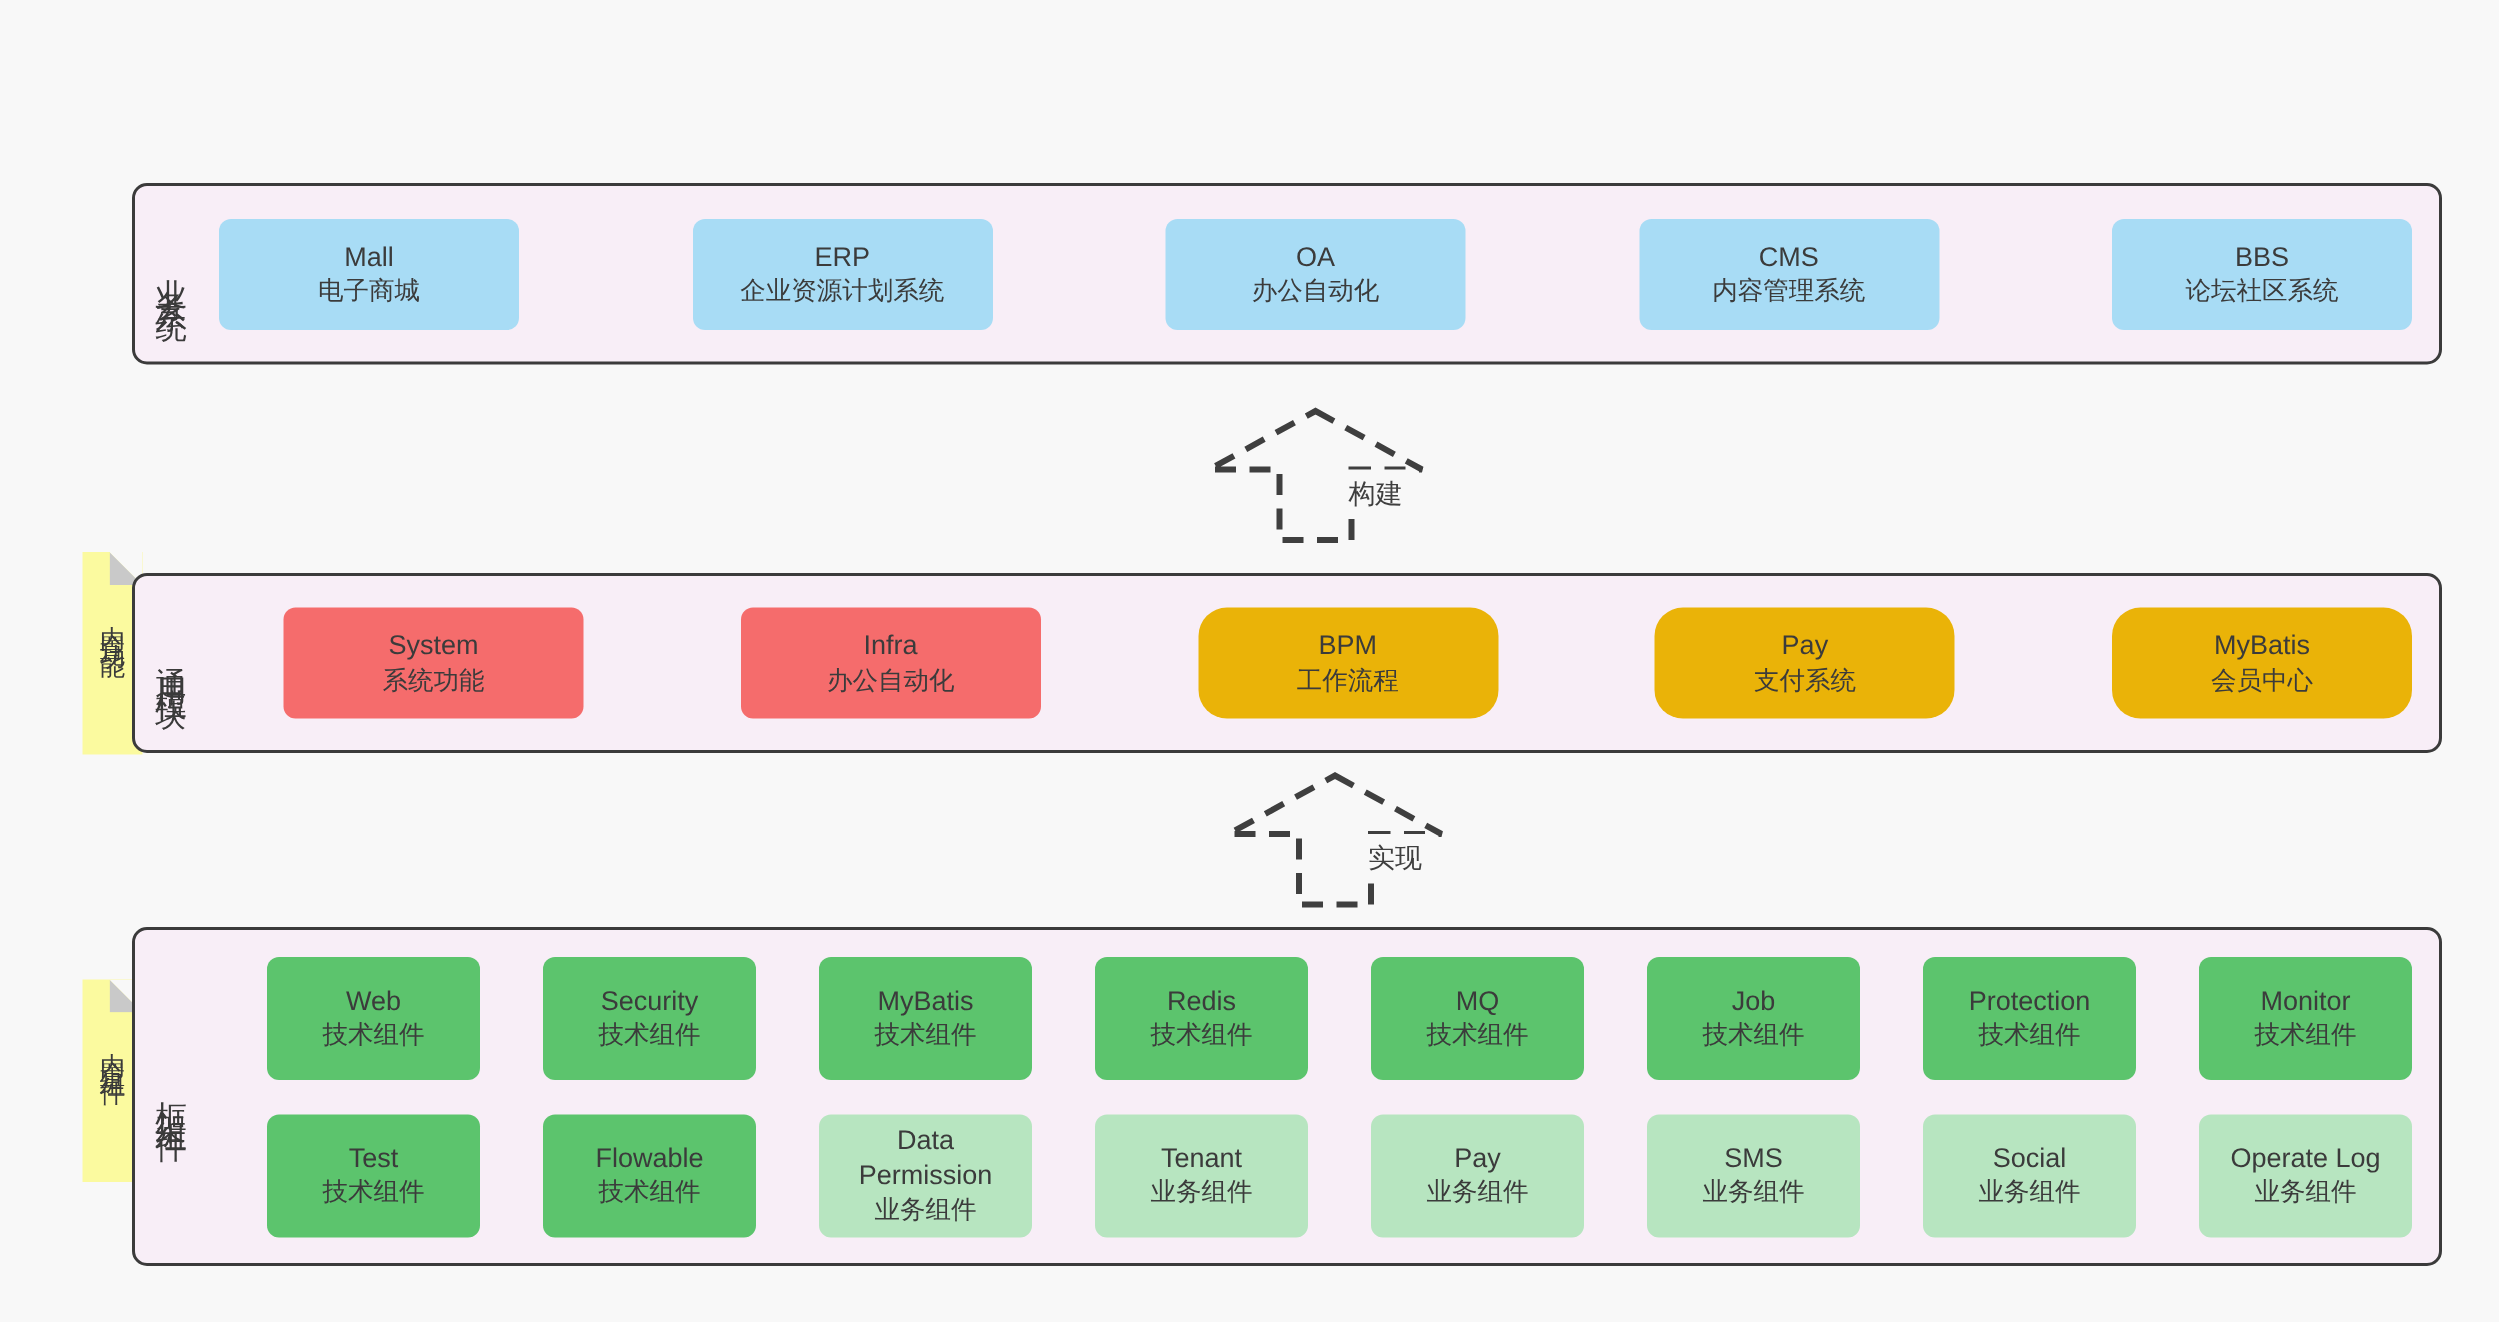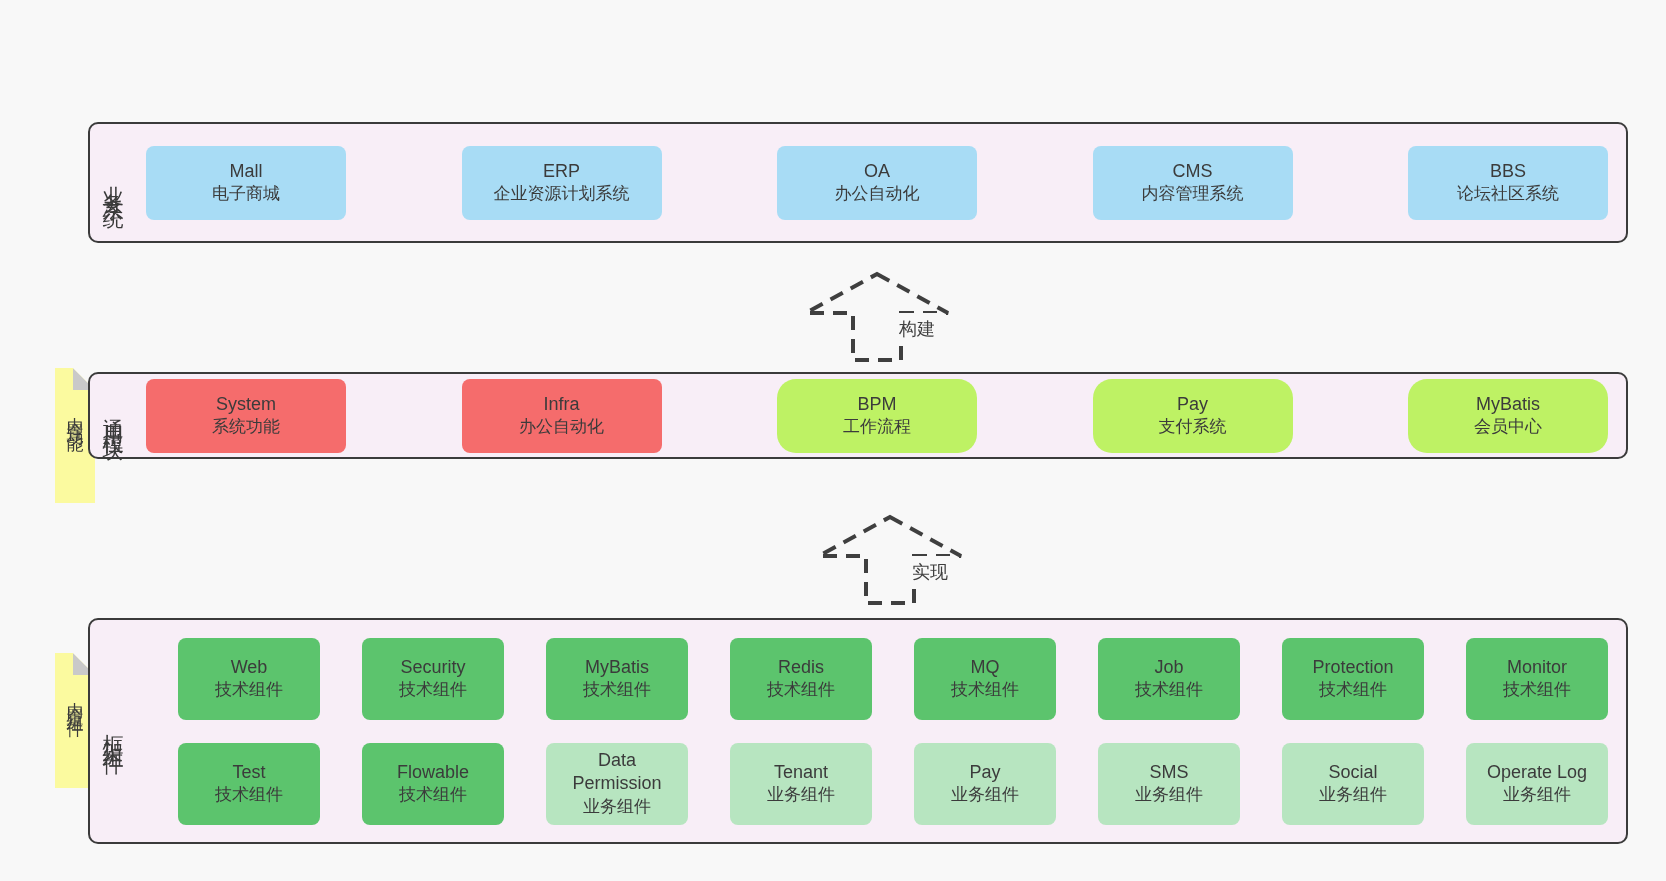--- a/index.html
+++ b/index.html
@@ -14,21 +14,21 @@
   .section{
     position:absolute;left:88px;width:1540px;
     background:#f8eef7;
     border:2px solid #3b3b3b;
     border-radius:10px;
     box-sizing:border-box;
     display:flex;
     z-index:1;
   }
   .sec-business{top:122px;height:121px;}
-  .sec-modules{top:372px;height:87px;}
+  .sec-modules{top:382px;height:120px;gap:43px;}
   .sec-components{top:618px;height:226px;gap:32px;}
   .label-col{
     width:46px;flex:0 0 46px;
     display:flex;align-items:center;justify-content:center;
   }
   .side-label{
     writing-mode:vertical-rl;
     text-orientation:upright;
     font-size:21px;
     letter-spacing:7px;
@@ -49,21 +49,21 @@
     line-height:1.35;
     box-sizing:border-box;
     padding:16px 10px;
   }
   .box .en{font-size:18px;}
   .box .zh{font-size:17px;}
   .wide{width:200px;height:74px;}
   .narrow{width:142px;height:82px;line-height:1.3;}
   .blue{background:#a8dcf5;}
   .red{background:#f56c6c;}
-  .pink{background:#bef264;border-radius:19px;}
+  .pink{background:#eab308;border-radius:19px;}
   .green{background:#5cc46d;}
   .light{background:#b7e5c0;}
   .sticky-tab{
     position:absolute;left:55px;width:40px;
     background:#fbfa9f;
     z-index:0;
     display:flex;flex-direction:column;align-items:center;
     padding-top:36px;
     box-sizing:border-box;
   }

